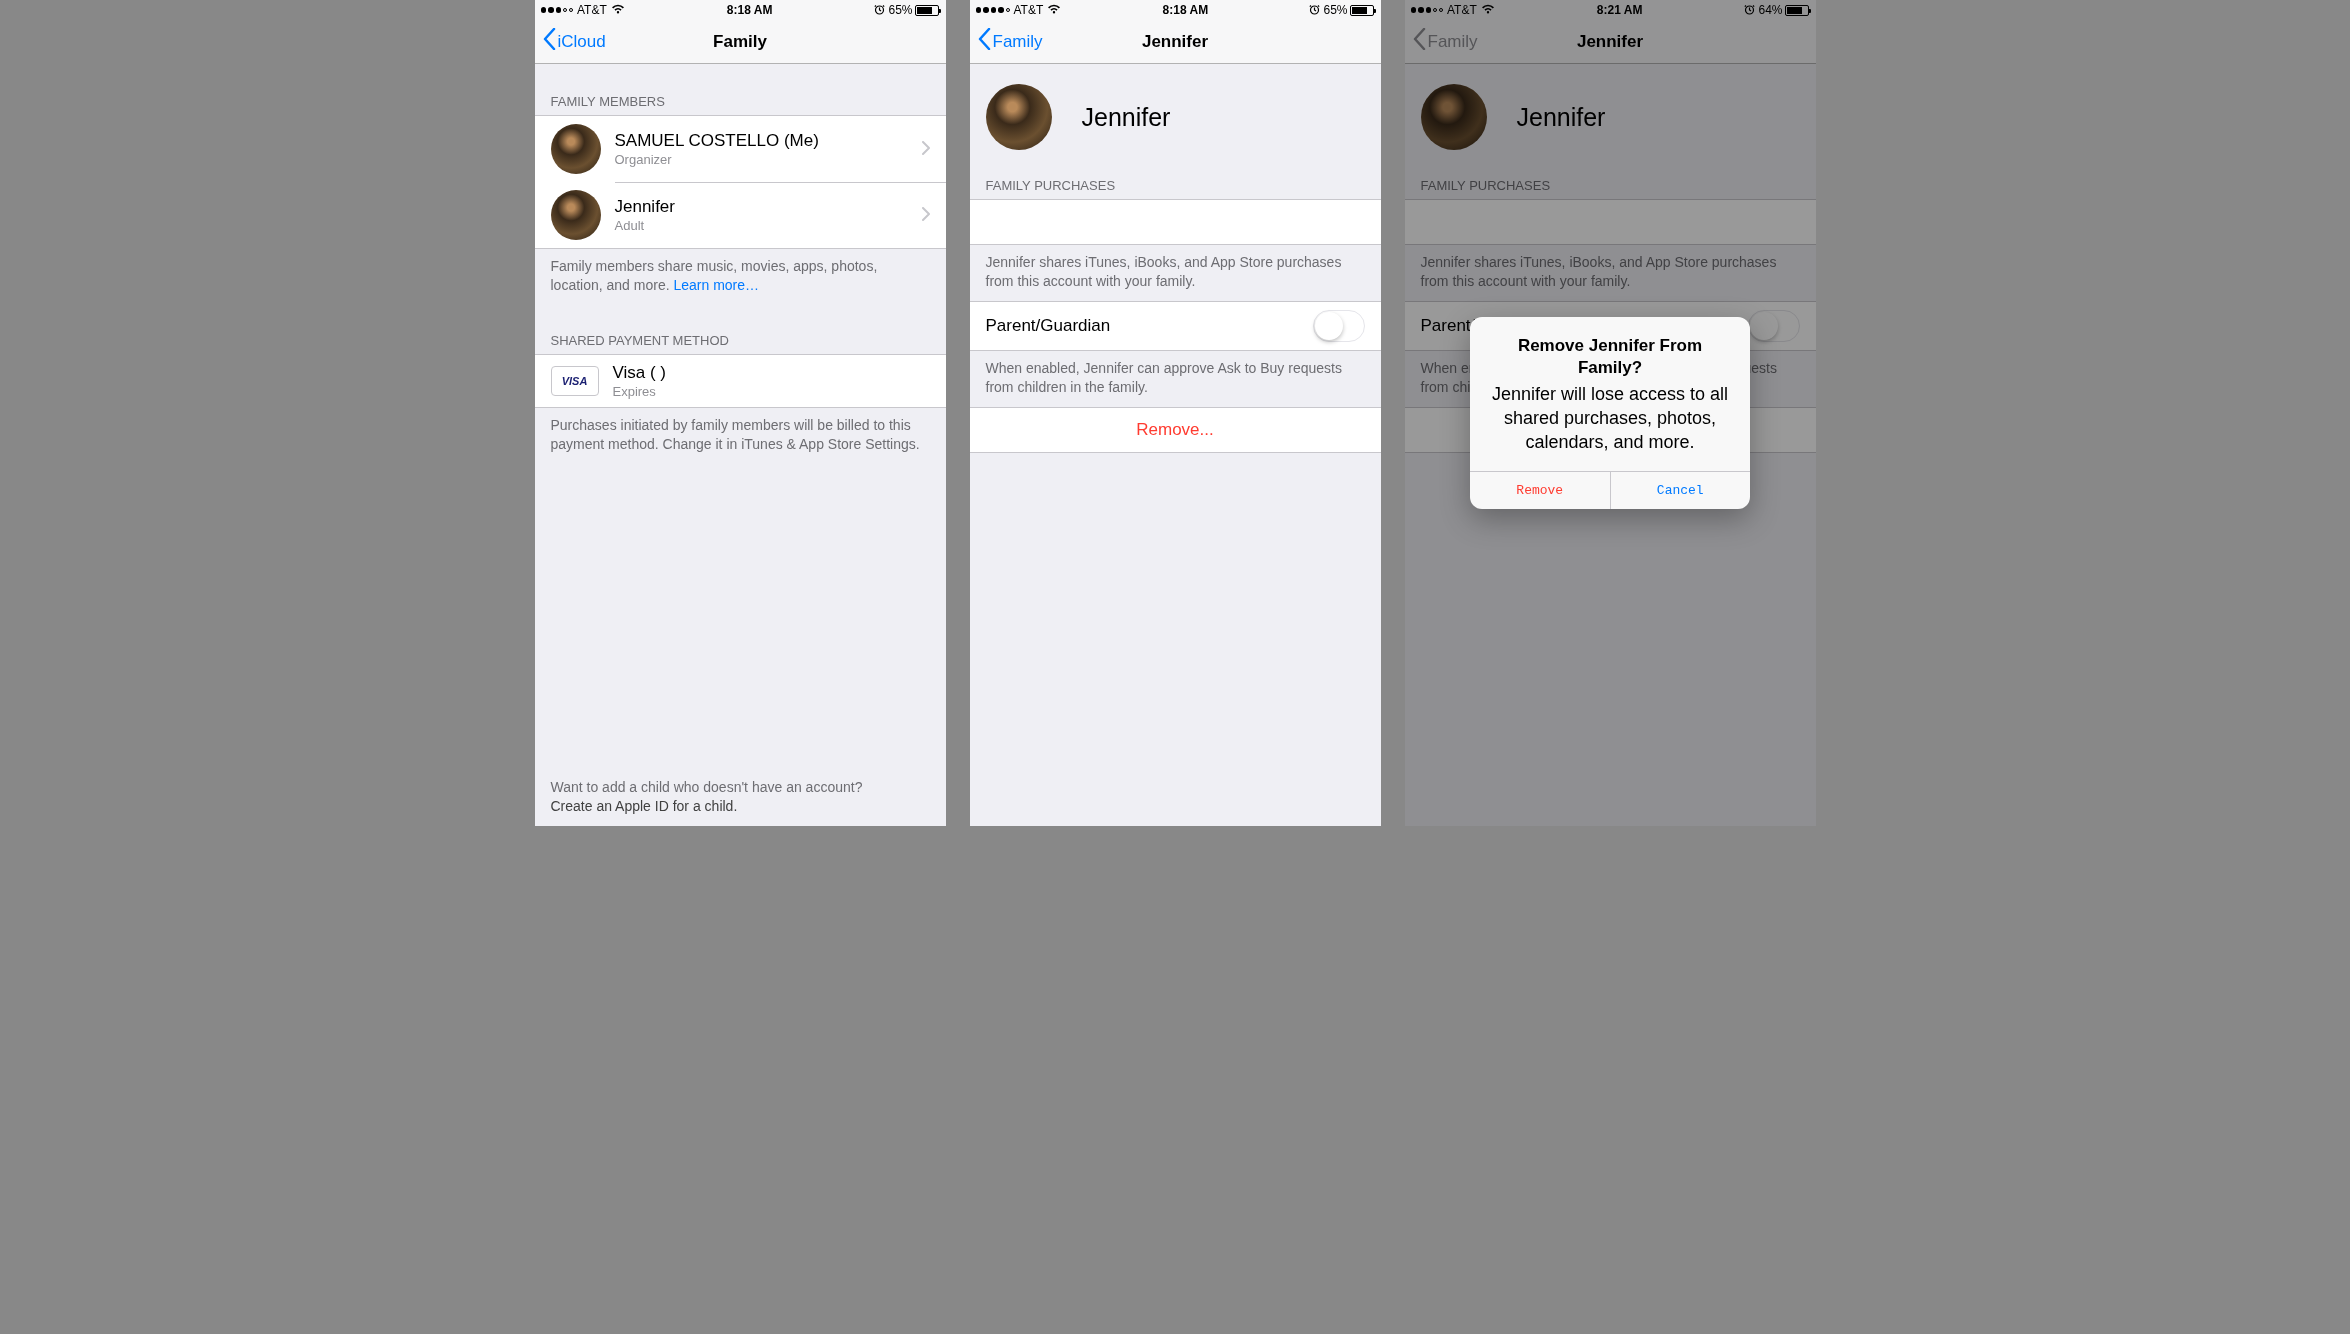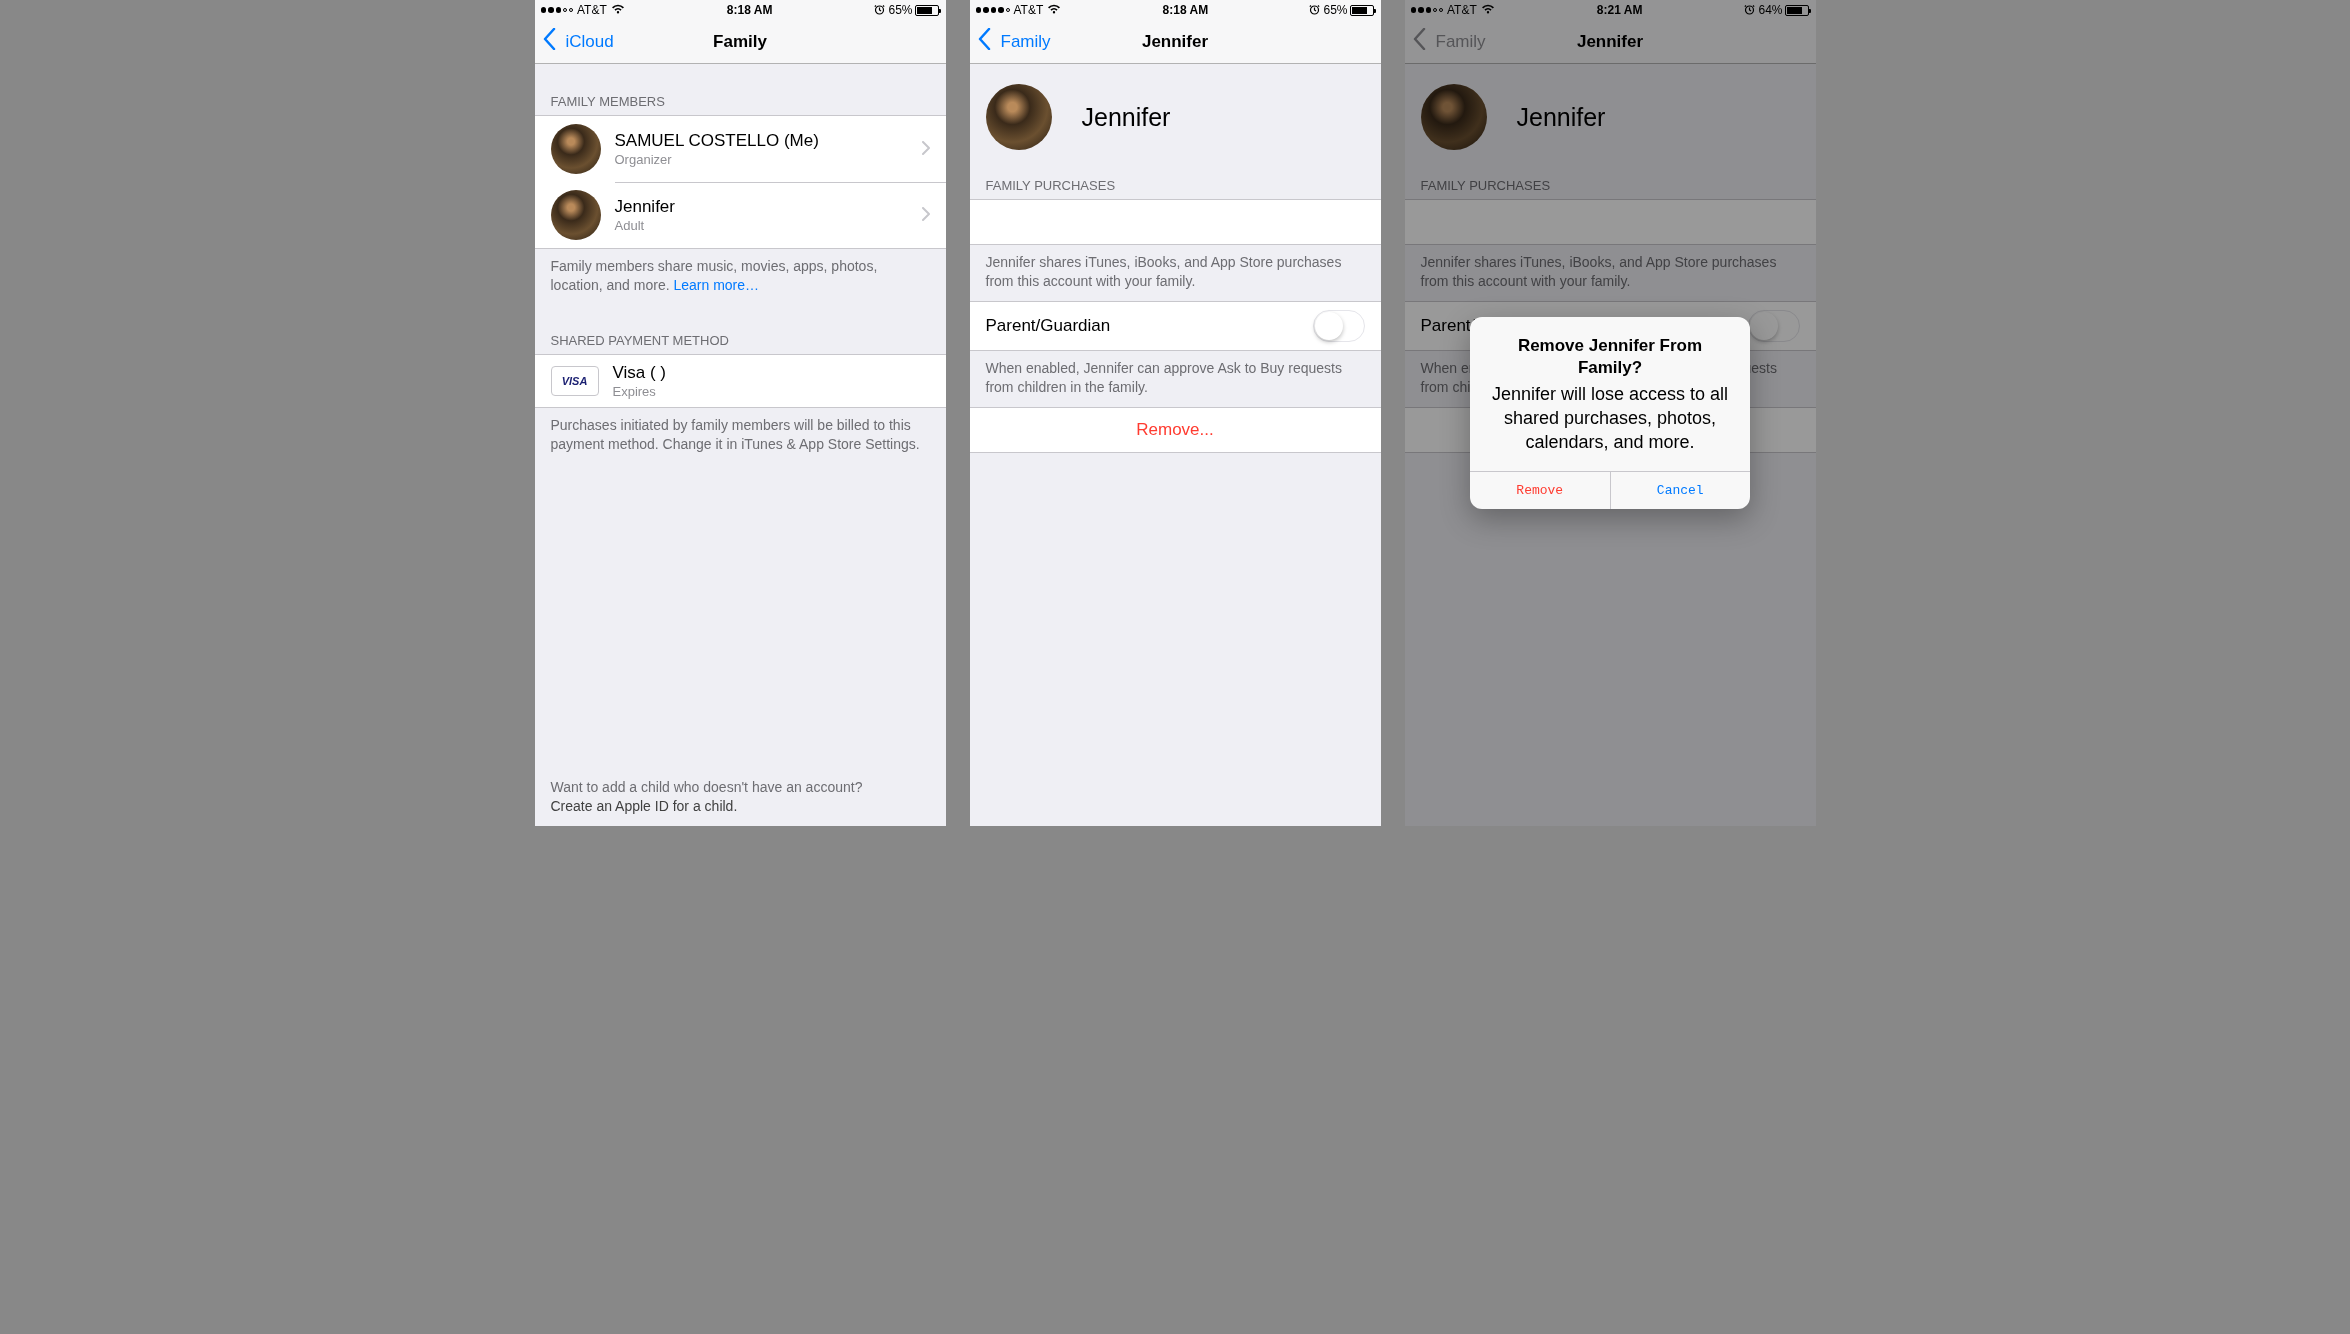--- a/index.html
+++ b/index.html
@@ -54,21 +54,20 @@
     border-bottom: 1px solid #b2b2b2;
     display: flex;
     align-items: center;
     position: relative;
     padding: 0 8px;
   }
   .nav-back {
     display: flex; align-items: center;
     color: #007aff;
     font-size: 17px;
-    gap: 8px;
   }
   .nav-back .chev { font-size: 22px; margin-right: 2px; font-weight:300;}
   .nav-title {
     position: absolute; left:0; right:0;
     text-align: center;
     font-size: 17px;
     font-weight: 600;
     color: #000;
     pointer-events:none;
   }

